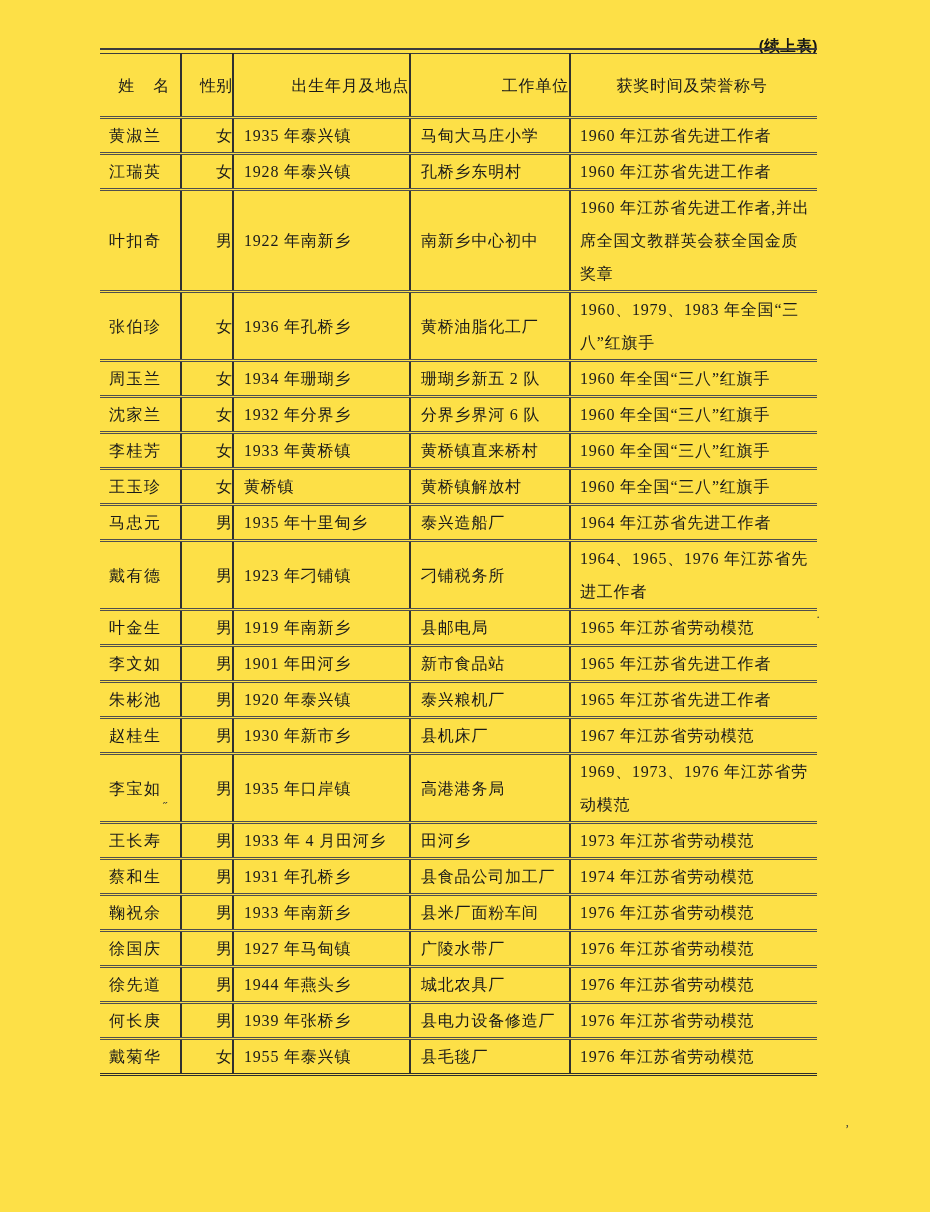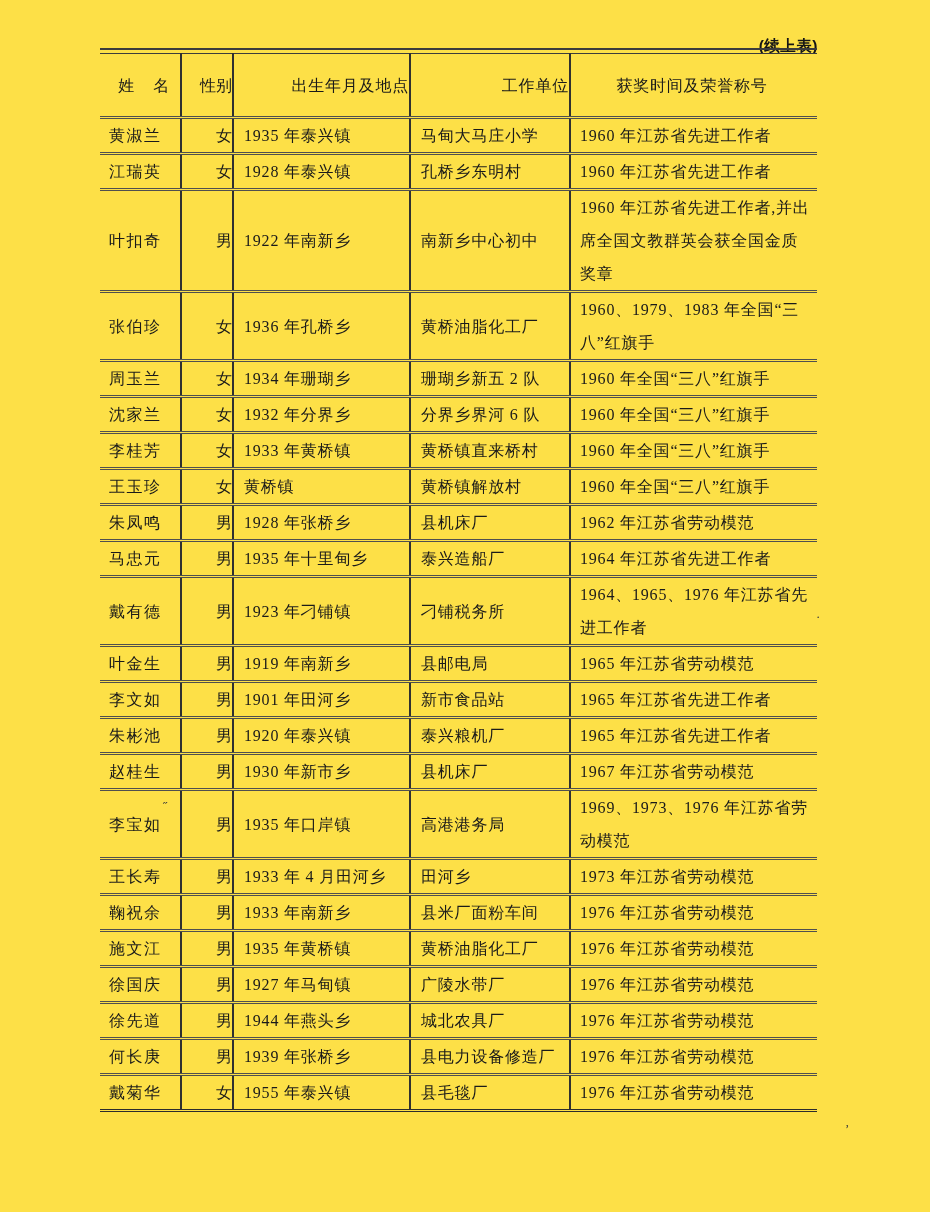--- a/index.html
+++ b/index.html
@@ -137,27 +137,20 @@
             <td class="col-award">1960 年全国“三八”红旗手</td>
           </tr>
           <tr>
             <td class="col-name">王玉珍</td>
             <td class="col-gender">女</td>
             <td class="col-birth">黄桥镇</td>
             <td class="col-work">黄桥镇解放村</td>
             <td class="col-award">1960 年全国“三八”红旗手</td>
           </tr>
           <tr>
-            <td class="col-name">朱凤鸣</td>
-            <td class="col-gender">男</td>
-            <td class="col-birth">1928 年张桥乡</td>
-            <td class="col-work">县机床厂</td>
-            <td class="col-award">1962 年江苏省劳动模范</td>
-          </tr>
-          <tr>
             <td class="col-name">马忠元</td>
             <td class="col-gender">男</td>
             <td class="col-birth">1935 年十里甸乡</td>
             <td class="col-work">泰兴造船厂</td>
             <td class="col-award">1964 年江苏省先进工作者</td>
           </tr>
           <tr>
             <td class="col-name">戴有德</td>
             <td class="col-gender">男</td>
             <td class="col-birth">1923 年刁铺镇</td>
@@ -200,31 +193,31 @@
             <td class="col-award">1969、1973、1976 年江苏省劳动模范</td>
           </tr>
           <tr>
             <td class="col-name">王长寿</td>
             <td class="col-gender">男</td>
             <td class="col-birth">1933 年 4 月田河乡</td>
             <td class="col-work">田河乡</td>
             <td class="col-award">1973 年江苏省劳动模范</td>
           </tr>
           <tr>
+            <td class="col-name">蔡和生</td>
+            <td class="col-gender">男</td>
+            <td class="col-birth">1931 年孔桥乡</td>
+            <td class="col-work">县食品公司加工厂</td>
+            <td class="col-award">1974 年江苏省劳动模范</td>
+          </tr>
+          <tr>
             <td class="col-name">鞠祝余</td>
             <td class="col-gender">男</td>
             <td class="col-birth">1933 年南新乡</td>
             <td class="col-work">县米厂面粉车间</td>
-            <td class="col-award">1976 年江苏省劳动模范</td>
-          </tr>
-          <tr>
-            <td class="col-name">施文江</td>
-            <td class="col-gender">男</td>
-            <td class="col-birth">1935 年黄桥镇</td>
-            <td class="col-work">黄桥油脂化工厂</td>
             <td class="col-award">1976 年江苏省劳动模范</td>
           </tr>
           <tr>
             <td class="col-name">徐国庆</td>
             <td class="col-gender">男</td>
             <td class="col-birth">1927 年马甸镇</td>
             <td class="col-work">广陵水带厂</td>
             <td class="col-award">1976 年江苏省劳动模范</td>
           </tr>
           <tr>

